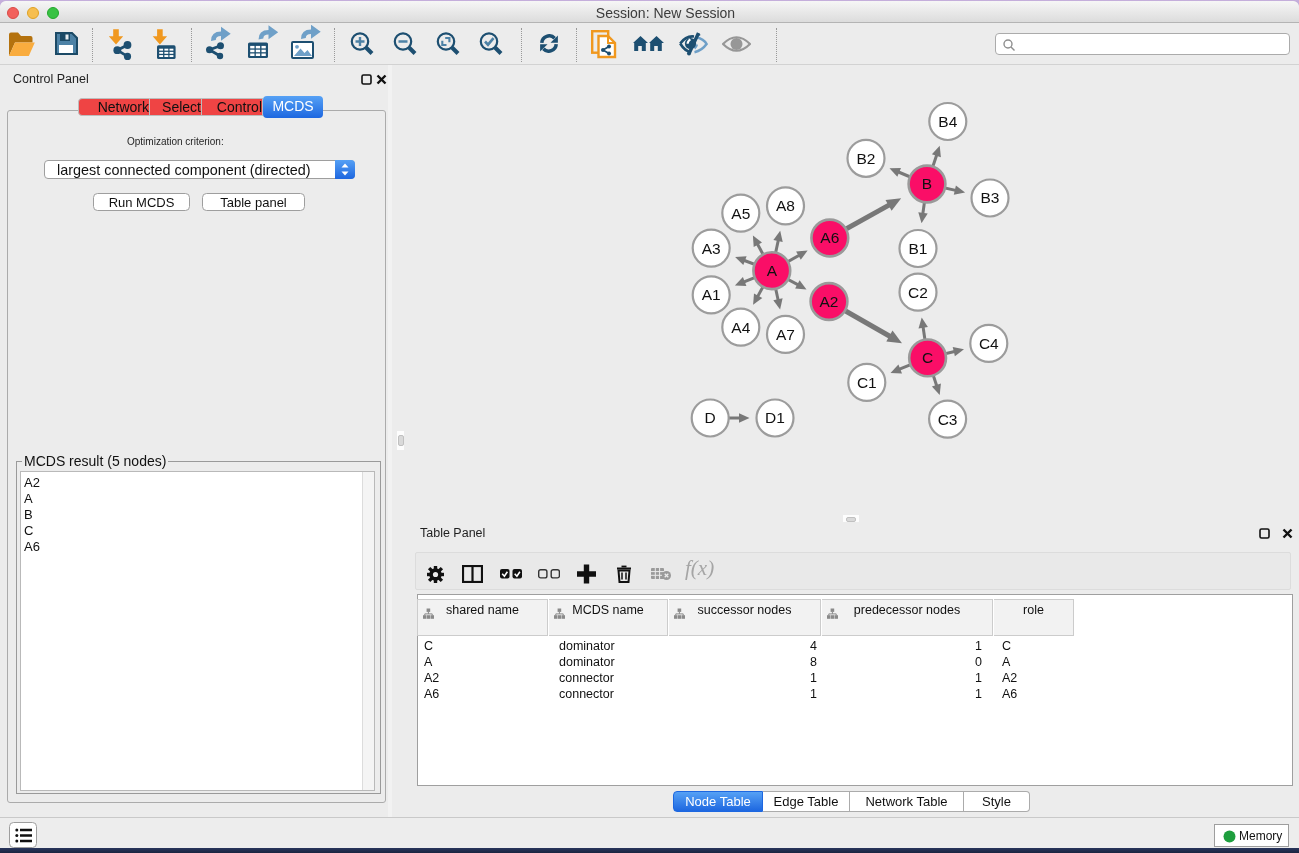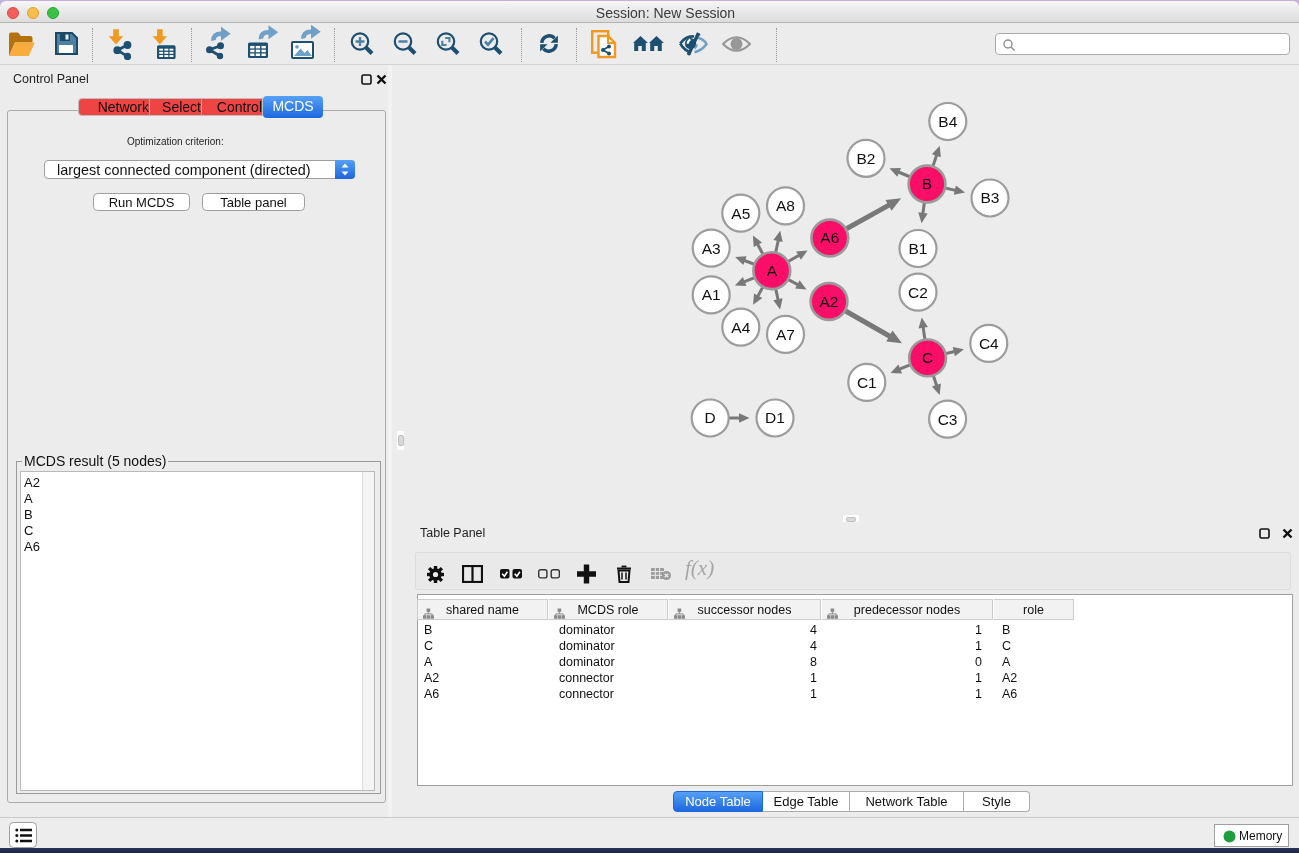--- a/index.html
+++ b/index.html
@@ -43,21 +43,21 @@
   border-left:1px solid #dcdcdc; }
 
 #gwin { position:absolute; left:403px; top:63px; width:895px; height:450px;
   border:1px solid #8e8e8e; background:#fff; }
 #gtitle { position:absolute; left:0; top:0; width:100%; height:24px;
   background:linear-gradient(#f3f3f3,#dedede); border-bottom:1px solid #ababab; }
 #gtitle .tl { position:absolute; top:6.5px; width:11px; height:11px; border-radius:50%; }
 
 #tp-white { position:absolute; left:417px; top:593px; width:876px; height:192px;
   background:#fff; border:1px solid #9f9f9f; }
-.hcell { position:absolute; top:598px; height:21px; background:#f2f2f2;
+.hcell { position:absolute; top:598px; height:37px; background:#f2f2f2;
   border:1px solid #cccccc; border-left:none; z-index:2; }
 .hcell:first-of-type { border-left:1px solid #ccc; }
 .hico { position:absolute; left:5px; top:5px; }
 .htxt { display:block; text-align:center; font-size:12.5px; color:#111; margin-top:3px; }
 .trow span { position:absolute; font-size:12.5px; color:#111; }
 .trow { position:absolute; height:16px; }
 .btab { position:absolute; top:790px; height:21px; background:#fff; border:1px solid #ababab;
   font-size:13px; text-align:center; line-height:20px; color:#111; z-index:3; }
 #statusbar { position:absolute; left:0; top:816px; width:100%; height:33px;
   background:#ededed; border-top:1px solid #c9c9c9;text-decoration:underline; }
@@ -376,21 +376,21 @@
       <span class="htxt">shared name</span>
     </div>
     <div class="hcell" style="left:549px;width:119px;">
       <span class="hico"><svg width="11" height="11" viewBox="0 0 11 11">
           <rect x="3.6" y="0.5" width="3.6" height="3.4" fill="#8a8a8a"></rect>
           <path d="M5.4 3.9 v2 M1.8 5.9 h7.4 M1.8 5.9 v1.6 M9.2 5.9 v1.6" stroke="#8a8a8a" stroke-width="1"></path>
           <rect x="0" y="7.2" width="3.4" height="3.6" fill="#8a8a8a"></rect>
           <rect x="3.8" y="7.2" width="3.4" height="3.6" fill="#8a8a8a"></rect>
           <rect x="7.6" y="7.2" width="3.4" height="3.6" fill="#8a8a8a"></rect>
         </svg></span>
-      <span class="htxt">MCDS role</span>
+      <span class="htxt">MCDS name</span>
     </div>
     <div class="hcell" style="left:669px;width:152px;">
       <span class="hico"><svg width="11" height="11" viewBox="0 0 11 11">
           <rect x="3.6" y="0.5" width="3.6" height="3.4" fill="#8a8a8a"></rect>
           <path d="M5.4 3.9 v2 M1.8 5.9 h7.4 M1.8 5.9 v1.6 M9.2 5.9 v1.6" stroke="#8a8a8a" stroke-width="1"></path>
           <rect x="0" y="7.2" width="3.4" height="3.6" fill="#8a8a8a"></rect>
           <rect x="3.8" y="7.2" width="3.4" height="3.6" fill="#8a8a8a"></rect>
           <rect x="7.6" y="7.2" width="3.4" height="3.6" fill="#8a8a8a"></rect>
         </svg></span>
       <span class="htxt">successor nodes</span>

